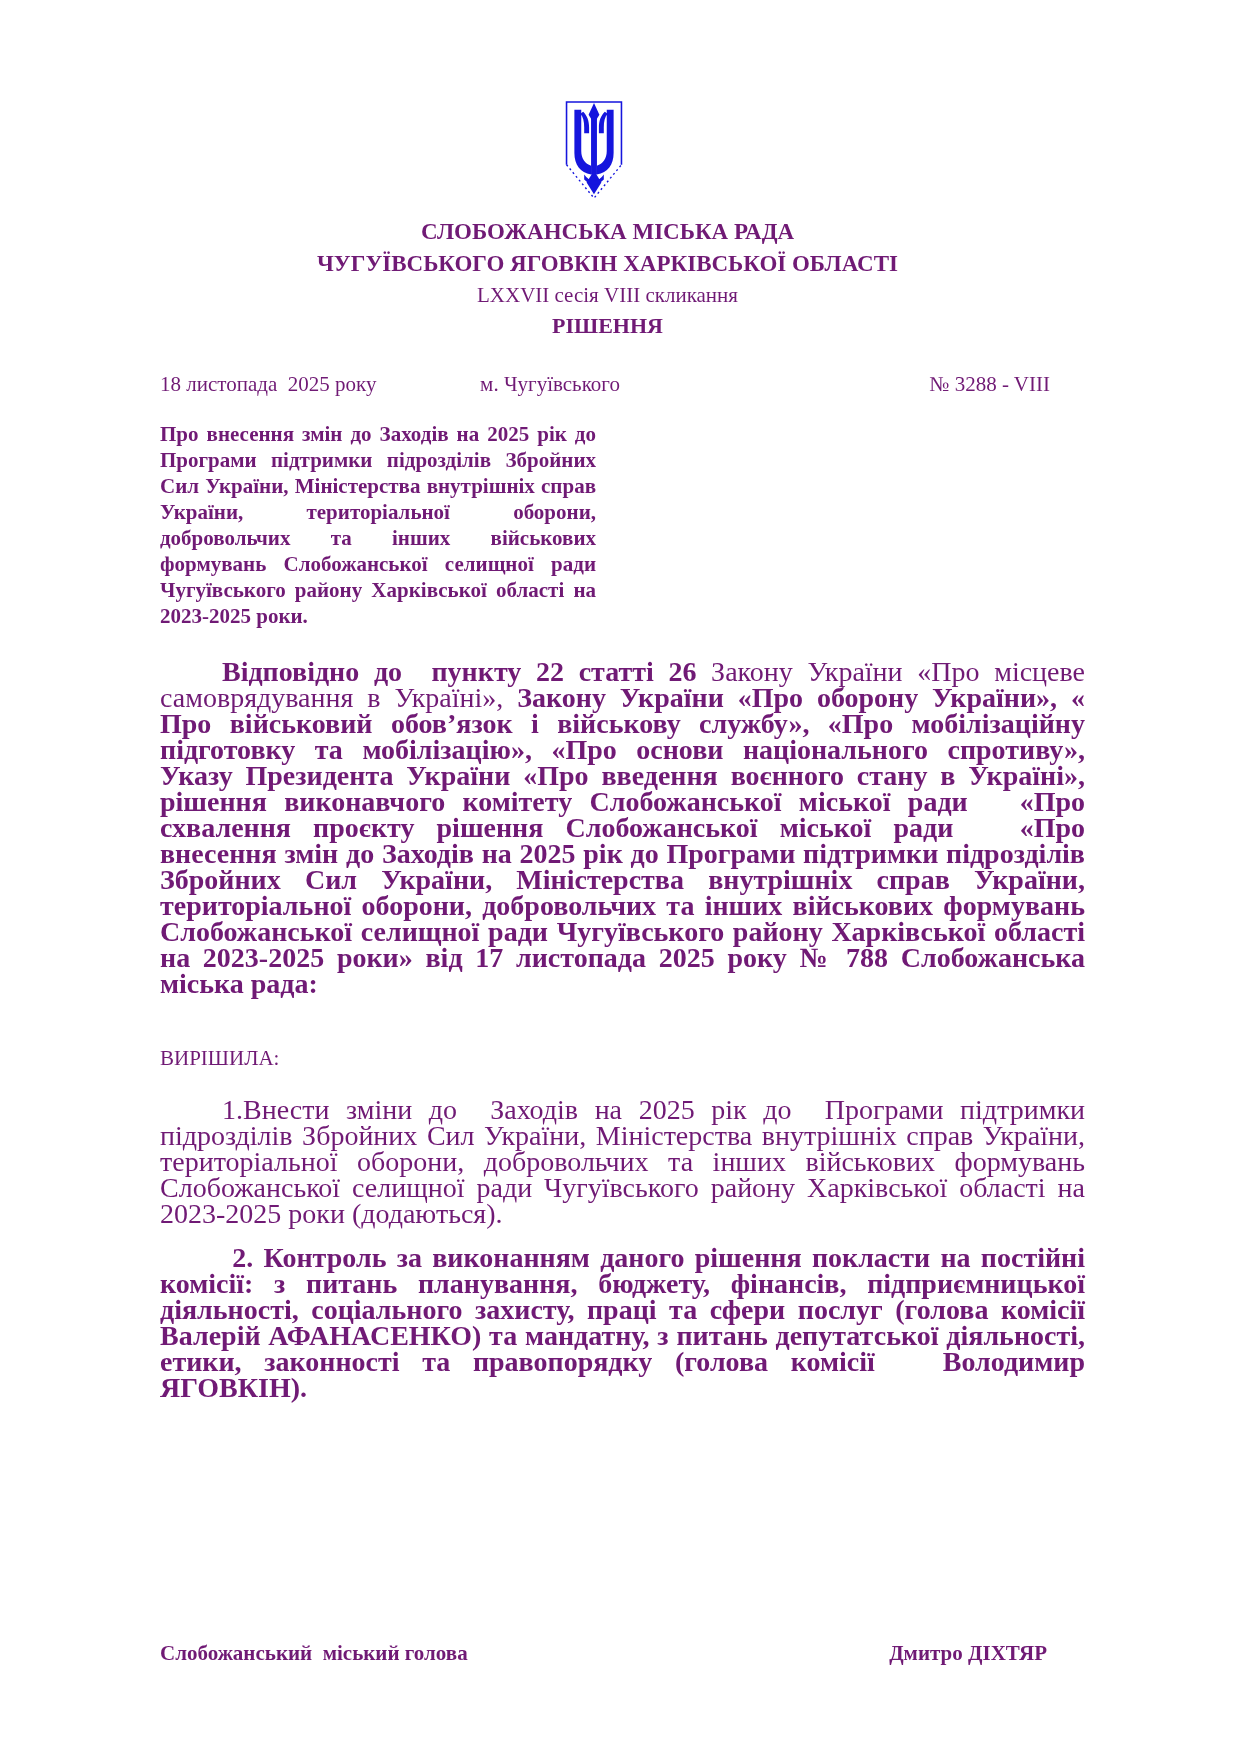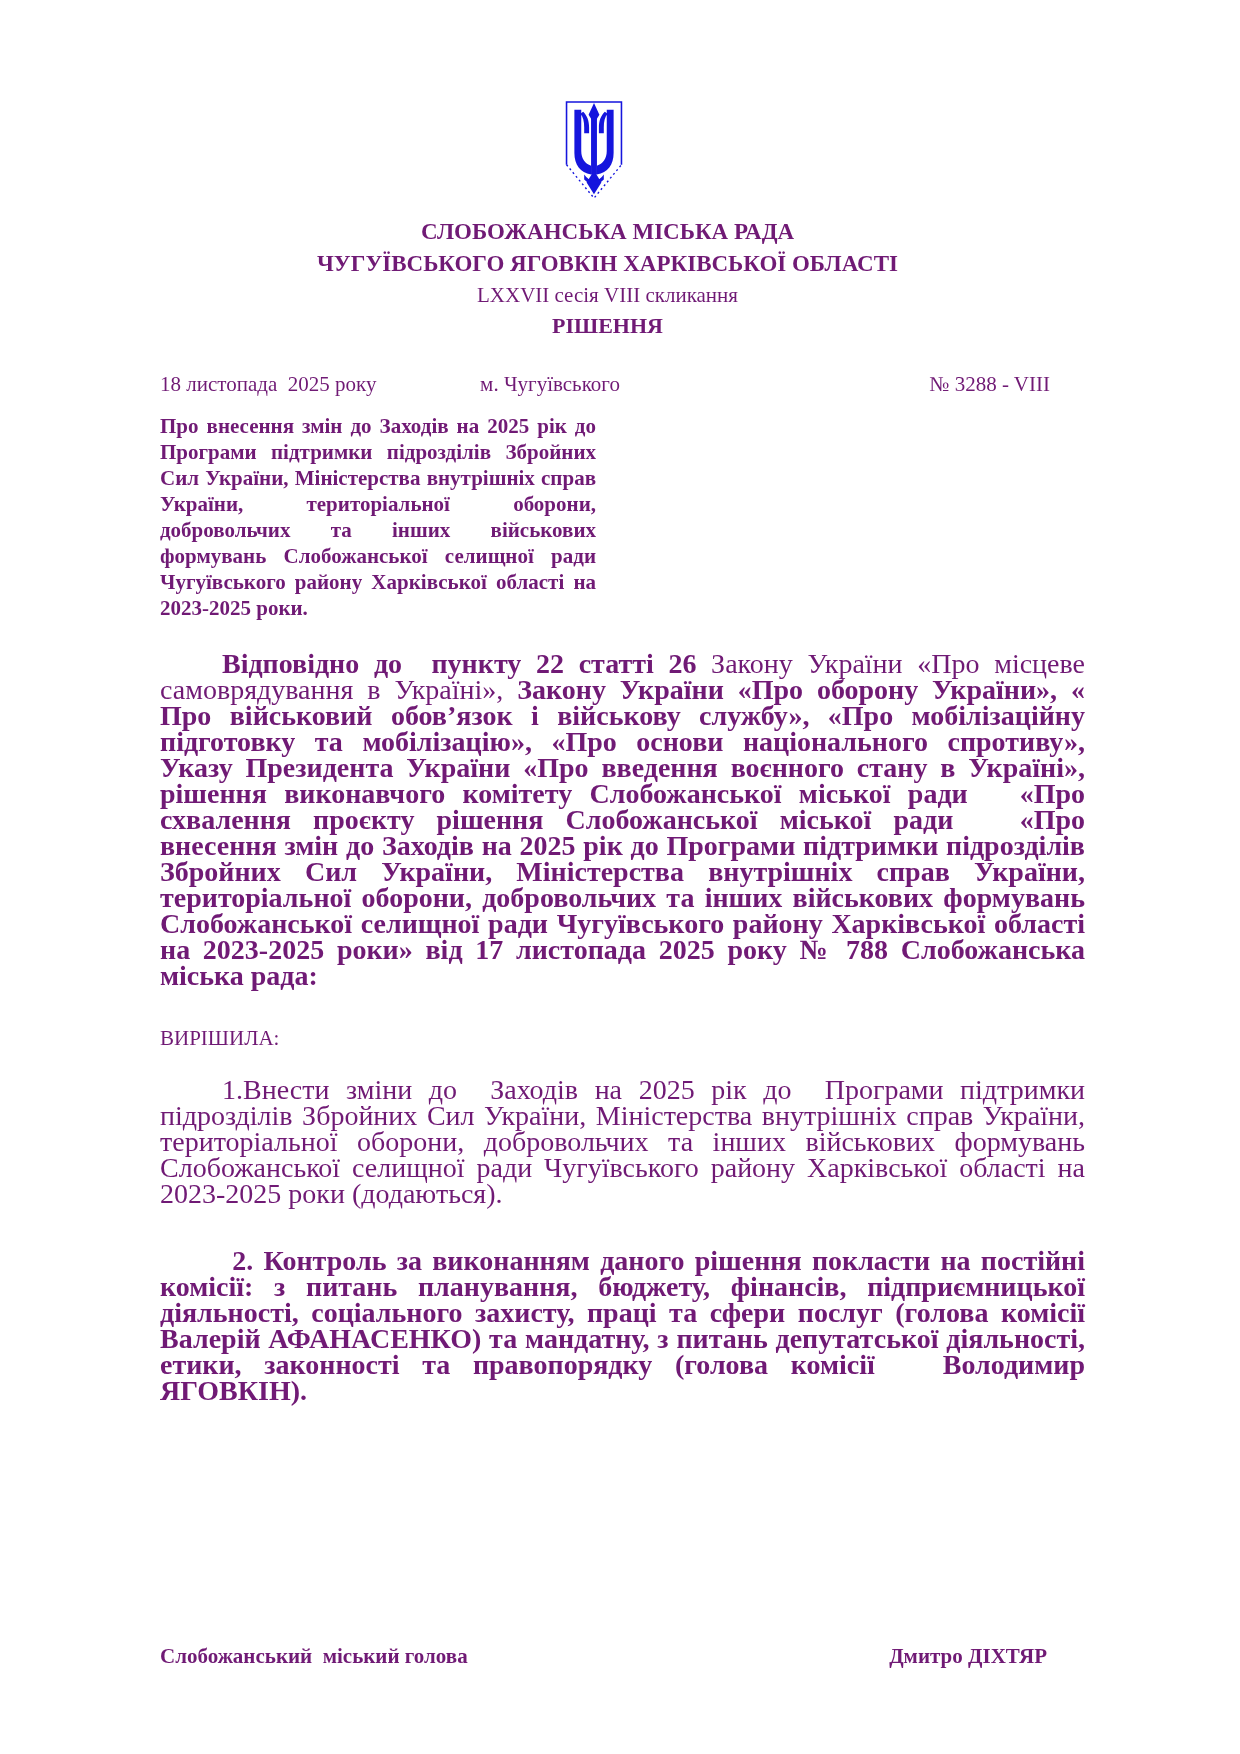--- a/index.html
+++ b/index.html
@@ -49,44 +49,44 @@
   .meta-row{
     display:flex;
     margin-top:30px;
     font-size:21px;
     white-space:pre-wrap;
   }
   .meta-row .m-left{flex:1;text-align:left;}
   .meta-row .m-center{flex:1;text-align:center;transform:translateX(-55px);}
   .meta-row .m-right{flex:1;text-align:right;padding-right:35px;}
   .subject{
-    margin-top:16px;
+    margin-top:24px;
     width:436px;
     font-weight:bold;
     font-size:21px;
     line-height:26px;
     text-align:justify;
     white-space:pre-wrap;
   }
   .para{
     font-size:28px;
     line-height:26px;
     text-align:justify;
     text-indent:62px;
     white-space:pre-wrap;
     margin:0;
   }
   .preamble{margin-top:30px;}
   .decided{
-    margin-top:36px;
+    margin-top:48px;
     font-size:21px;
     line-height:26px;
   }
   .item1{margin-top:26px;}
-  .item2{margin-top:41px;font-weight:bold;}
+  .item2{margin-top:18px;font-weight:bold;}
   .bold{font-weight:bold;}
   .signature-row{
     margin-top:240px;
     display:flex;
     justify-content:space-between;
     font-size:21px;
     font-weight:bold;
     white-space:pre-wrap;
   }
   .signature-row .sig-name{padding-right:38px;}

